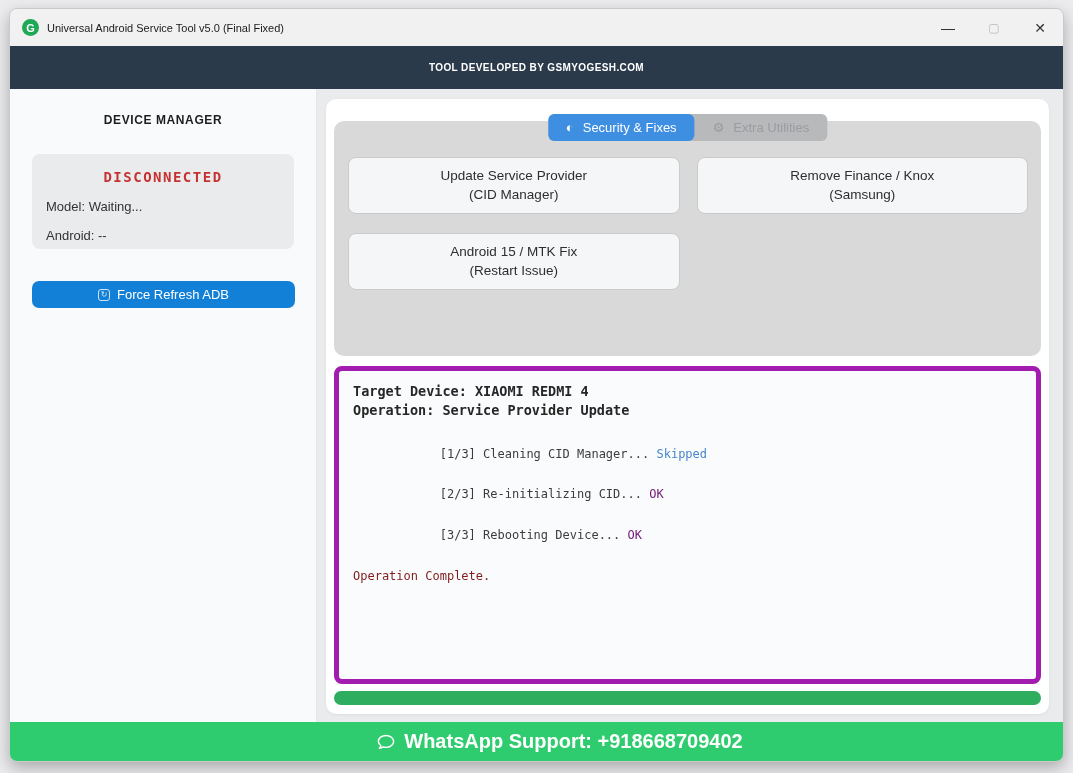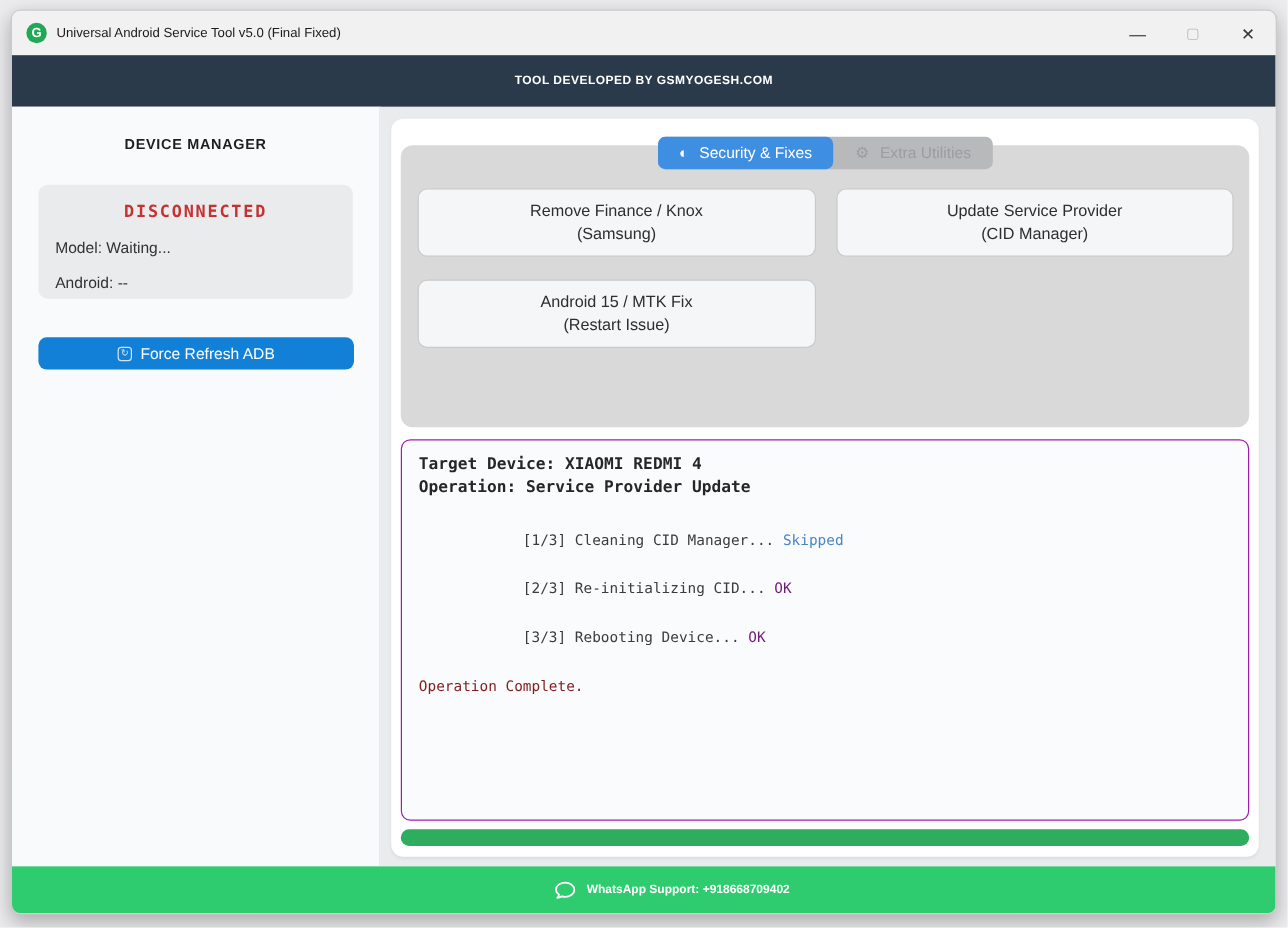--- a/index.html
+++ b/index.html
@@ -119,21 +119,21 @@
     height: 57px; background: #f5f6f7;
     border: 1px solid #c9caca; border-radius: 8px;
     font-family: "Liberation Sans", sans-serif;
     font-size: 13.5px; color: #2e2e2e; line-height: 1.35;
     display: flex; flex-direction: column; align-items: center; justify-content: center;
     cursor: pointer;
   }
   
   .console {
     margin-top: 10px; flex: 1 1 auto;
-    background: #fafbfc; border: 1px solid #a21caf; border-radius: 8px;
+    background: #fafbfc; border: 5px solid #a21caf; border-radius: 8px;
     padding: 11px 14px;
     font-family: "DejaVu Sans Mono", monospace;
     overflow: hidden;
   }
   .console .hdr {
     font-size: 13.5px; font-weight: bold; color: #262626; line-height: 19px;
     white-space: pre;
   }
   .console .gap { height: 14px; }
   .log-line { font-size: 12px; color: #3c3c3c; line-height: 13.5px; white-space: pre; }
@@ -143,21 +143,21 @@
   
   .progress-track { margin: 7px 0 9px 0; height: 14px; flex: 0 0 auto; }
   .progress-fill {
     height: 14px; width: 100%;
     background: #2ead5e; border-radius: 7px;
   }
   
   .footer {
     height: 39px; flex: 0 0 auto;
     background: #2ecc6e; color: #fff;
-    font-size: 10px; font-weight: bold;
+    font-size: 20px; font-weight: bold;
     display: flex; align-items: center; justify-content: center; gap: 9px; padding-left: 47px;
   }
   .footer svg { display: block; }
 </style>
 </head>
 <body>
 
 <div class="window">
 
   <div class="titlebar">
@@ -198,26 +198,26 @@
             </div>
             <div class="tab">
               <span class="tab-icon">⚙</span>
               <span>Extra Utilities</span>
             </div>
           </div>
 
           <div class="panel">
             <div class="btn-grid">
               <button class="action-btn">
+                <span>Update Service Provider</span>
+                <span>(CID Manager)</span>
+              </button>
+              <button class="action-btn">
                 <span>Remove Finance / Knox</span>
                 <span>(Samsung)</span>
-              </button>
-              <button class="action-btn">
-                <span>Update Service Provider</span>
-                <span>(CID Manager)</span>
               </button>
               <button class="action-btn">
                 <span>Android 15 / MTK Fix</span>
                 <span>(Restart Issue)</span>
               </button>
             </div>
           </div>
         </div>
 
         <div class="console">

